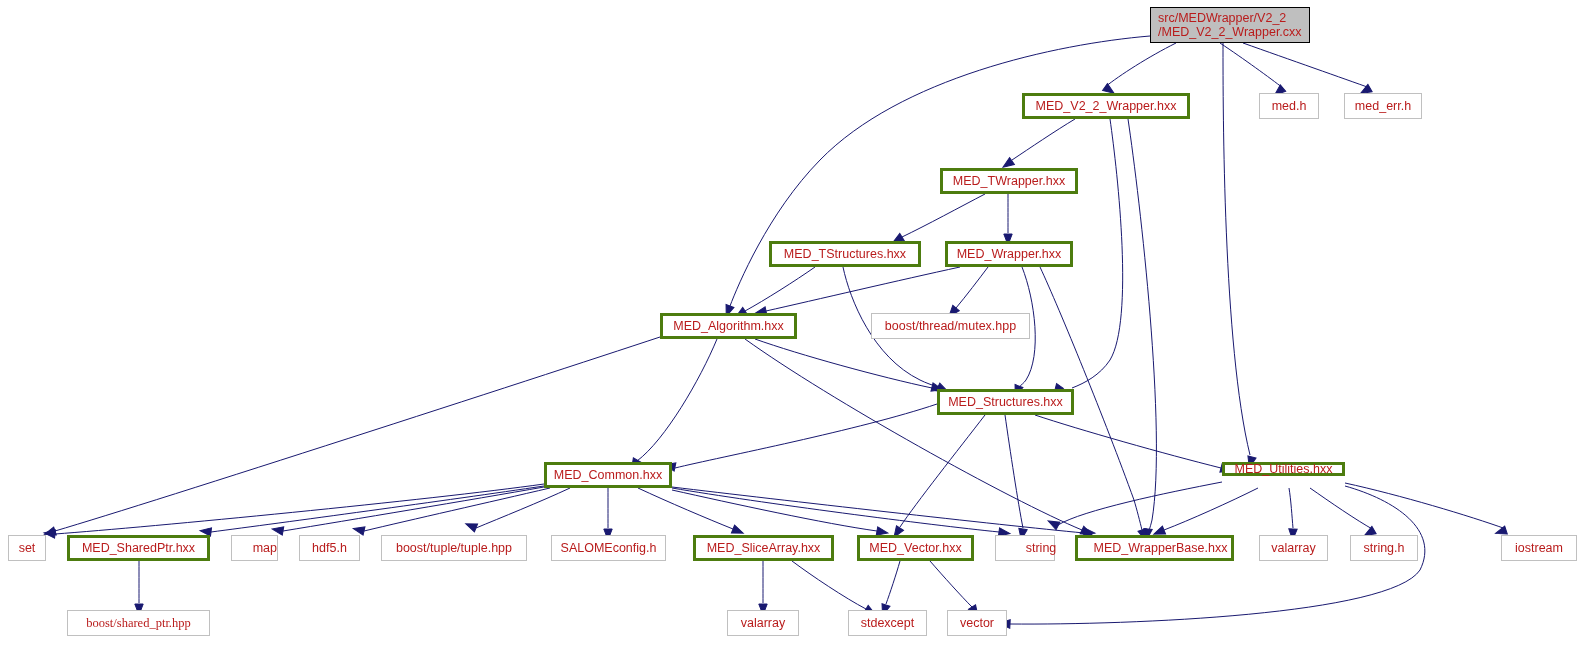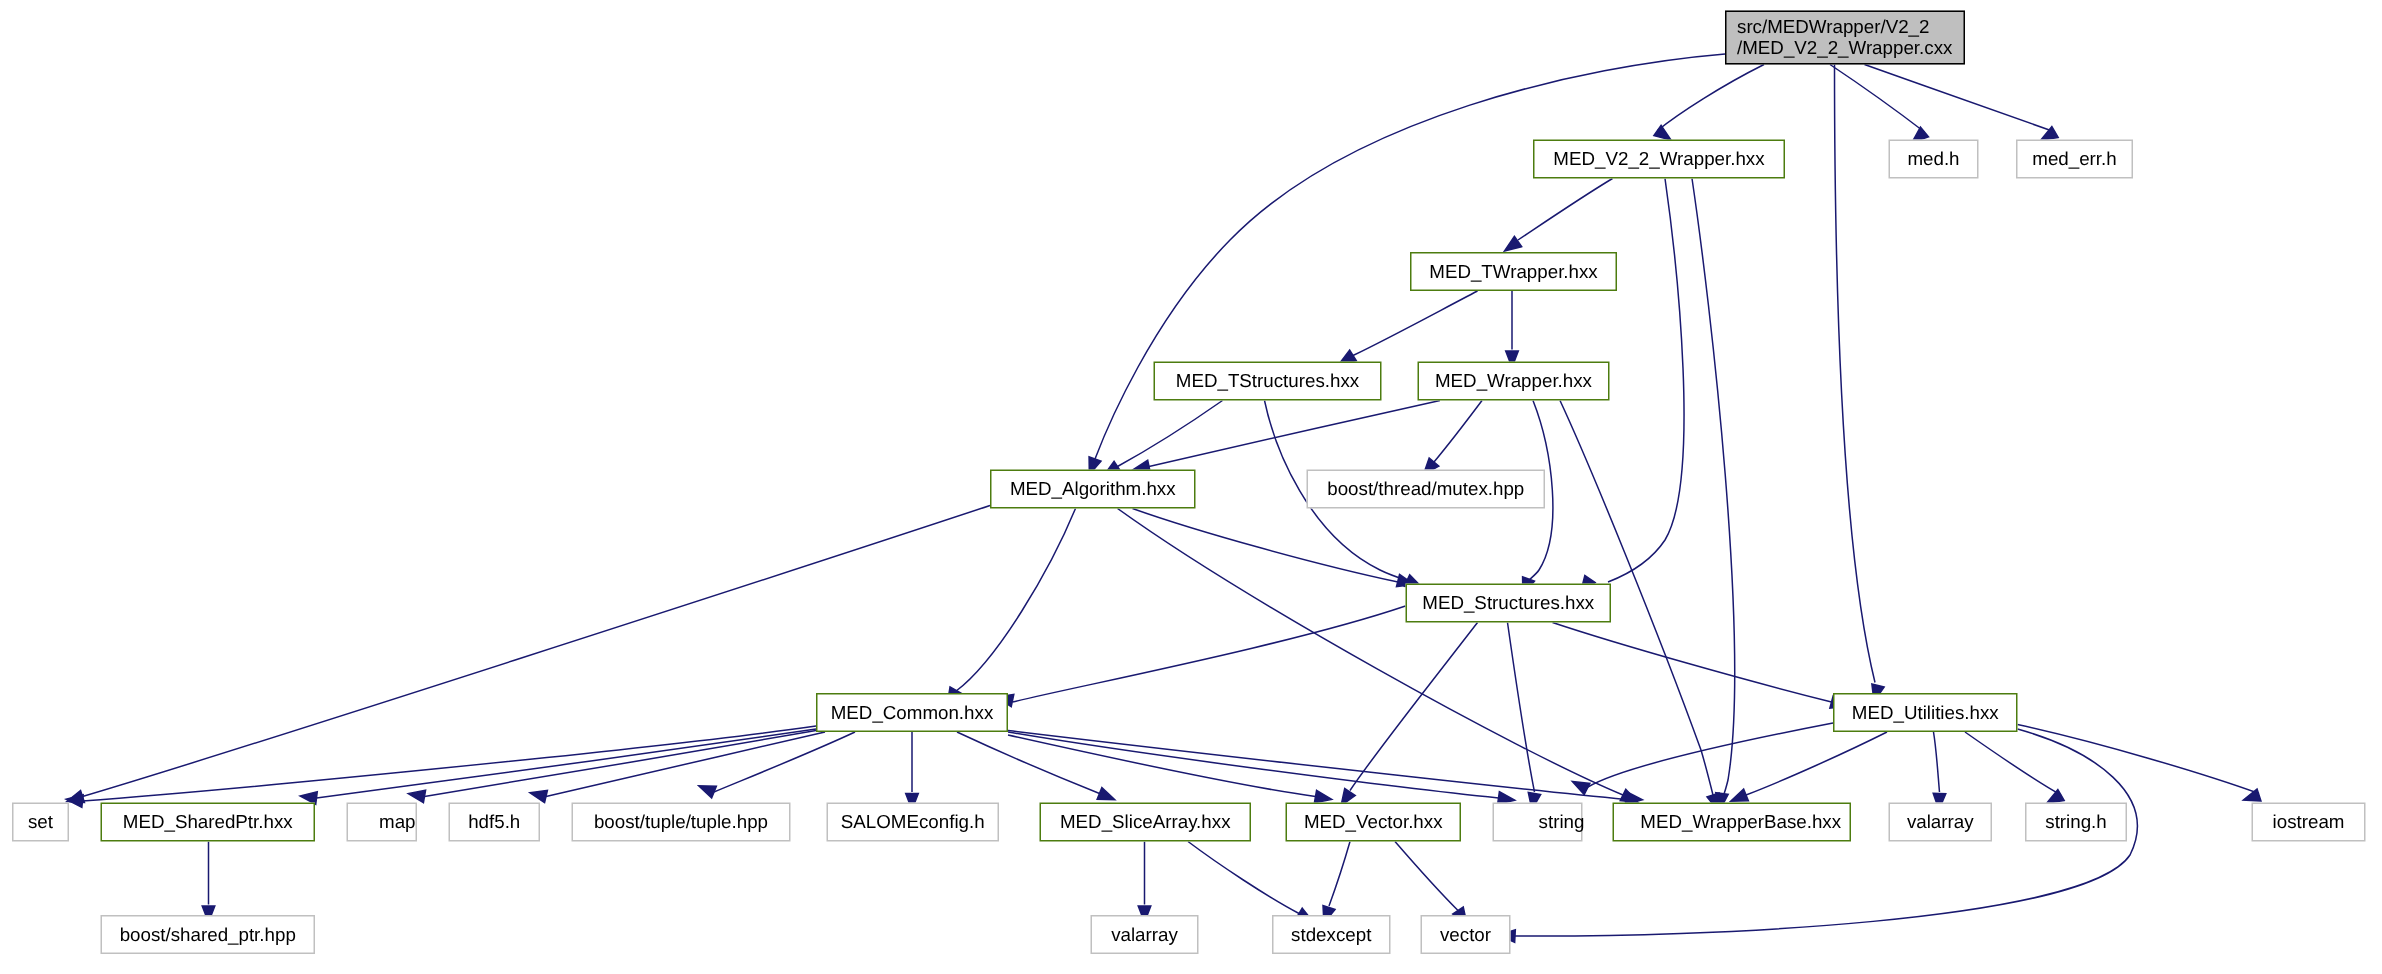--- a/index.html
+++ b/index.html
@@ -15,27 +15,27 @@
   svg#edge-layer polygon.arrowhead{fill:#191970;stroke:#191970;stroke-width:1;}
   .node{
     position:absolute;
     box-sizing:border-box;
     display:flex;
     align-items:center;
     justify-content:center;
     text-align:center;
     background:#ffffff;
     border:1px solid #c0c0c0;
-    color:#000000;
+    color:#b91c1c;
     font-size:12.5px;
     line-height:14px;
     white-space:pre;
     letter-spacing:0px;
   }
-  .node.local{border:1px solid #4d7c0f;}
+  .node.local{border:3px solid #4d7c0f;}
   .node.root{background:#bfbfbf;border:1px solid #000000;text-align:left;justify-content:flex-start;padding-left:7px;}
   .node .label{display:block;}
 </style>
 </head>
 <body>
 
 <div id="graph-root">
   <svg id="edge-layer" viewBox="0 0 1588 649" preserveAspectRatio="none">
       <path d="M1176,43 C1148,57 1120,75 1105,87"></path>
       <path d="M1220,43 C1244,59 1270,78 1283,88"></path>
@@ -134,32 +134,32 @@
       <div class="node local" style="left: 1022px; top: 93px; width: 168px; height: 26px;"><span class="label">MED_V2_2_Wrapper.hxx</span></div>
       <div class="node system" style="left: 1259px; top: 93px; width: 60px; height: 26px;"><span class="label">med.h</span></div>
       <div class="node system" style="left: 1344px; top: 93px; width: 78px; height: 26px;"><span class="label">med_err.h</span></div>
       <div class="node local" style="left: 940px; top: 168px; width: 138px; height: 26px;"><span class="label">MED_TWrapper.hxx</span></div>
       <div class="node local" style="left: 769px; top: 241px; width: 152px; height: 26px;"><span class="label">MED_TStructures.hxx</span></div>
       <div class="node local" style="left: 945px; top: 241px; width: 128px; height: 26px;"><span class="label">MED_Wrapper.hxx</span></div>
       <div class="node local" style="left: 660px; top: 313px; width: 137px; height: 26px;"><span class="label">MED_Algorithm.hxx</span></div>
       <div class="node system" style="left: 871px; top: 313px; width: 159px; height: 26px;"><span class="label">boost/thread/mutex.hpp</span></div>
       <div class="node local" style="left: 937px; top: 389px; width: 137px; height: 26px;"><span class="label">MED_Structures.hxx</span></div>
       <div class="node local" style="left: 544px; top: 462px; width: 128px; height: 26px;"><span class="label">MED_Common.hxx</span></div>
-      <div class="node local" style="left: 1222px; top: 462px; width: 123px; height: 26px;"><span class="label">MED_Utilities.hxx</span></div>
+      <div class="node local" style="left: 1222px; top: 462px; width: 123px; height: 14px;"><span class="label">MED_Utilities.hxx</span></div>
       <div class="node system" style="left: 8px; top: 535px; width: 38px; height: 26px;"><span class="label">set</span></div>
       <div class="node local" style="left: 67px; top: 535px; width: 143px; height: 26px;"><span class="label">MED_SharedPtr.hxx</span></div>
       <div class="node system" style="left: 231px; top: 535px; width: 47px; height: 26px; justify-content: flex-end;"><span class="label">map</span></div>
       <div class="node system" style="left: 299px; top: 535px; width: 61px; height: 26px;"><span class="label">hdf5.h</span></div>
       <div class="node system" style="left: 381px; top: 535px; width: 146px; height: 26px; justify-content: center;"><span class="label">boost/tuple/tuple.hpp</span></div>
       <div class="node system" style="left: 551px; top: 535px; width: 115px; height: 26px;"><span class="label">SALOMEconfig.h</span></div>
       <div class="node local" style="left: 693px; top: 535px; width: 141px; height: 26px;"><span class="label">MED_SliceArray.hxx</span></div>
       <div class="node local" style="left: 857px; top: 535px; width: 117px; height: 26px;"><span class="label">MED_Vector.hxx</span></div>
       <div class="node system" style="left: 995px; top: 535px; width: 60px; height: 26px; padding-left: 32px;"><span class="label">string</span></div>
       <div class="node local" style="left: 1075px; top: 535px; width: 159px; height: 26px; padding-left: 12px;"><span class="label">MED_WrapperBase.hxx</span></div>
       <div class="node system" style="left: 1259px; top: 535px; width: 69px; height: 26px;"><span class="label">valarray</span></div>
       <div class="node system" style="left: 1350px; top: 535px; width: 68px; height: 26px;"><span class="label">string.h</span></div>
       <div class="node system" style="left: 1501px; top: 535px; width: 76px; height: 26px;"><span class="label">iostream</span></div>
-      <div class="node system" style="left: 67px; top: 610px; width: 143px; height: 26px;"><span class="label">boost/shared_ptr.hpp</span></div>
+      <div class="node system" style="left: 67px; top: 610px; width: 143px; height: 26px; font-family: Liberation Serif, serif;"><span class="label">boost/shared_ptr.hpp</span></div>
       <div class="node system" style="left: 727px; top: 610px; width: 72px; height: 26px;"><span class="label">valarray</span></div>
       <div class="node system" style="left: 848px; top: 610px; width: 79px; height: 26px;"><span class="label">stdexcept</span></div>
       <div class="node system" style="left: 947px; top: 610px; width: 60px; height: 26px;"><span class="label">vector</span></div>
     </div>
 </div>
 
 </body></html>

